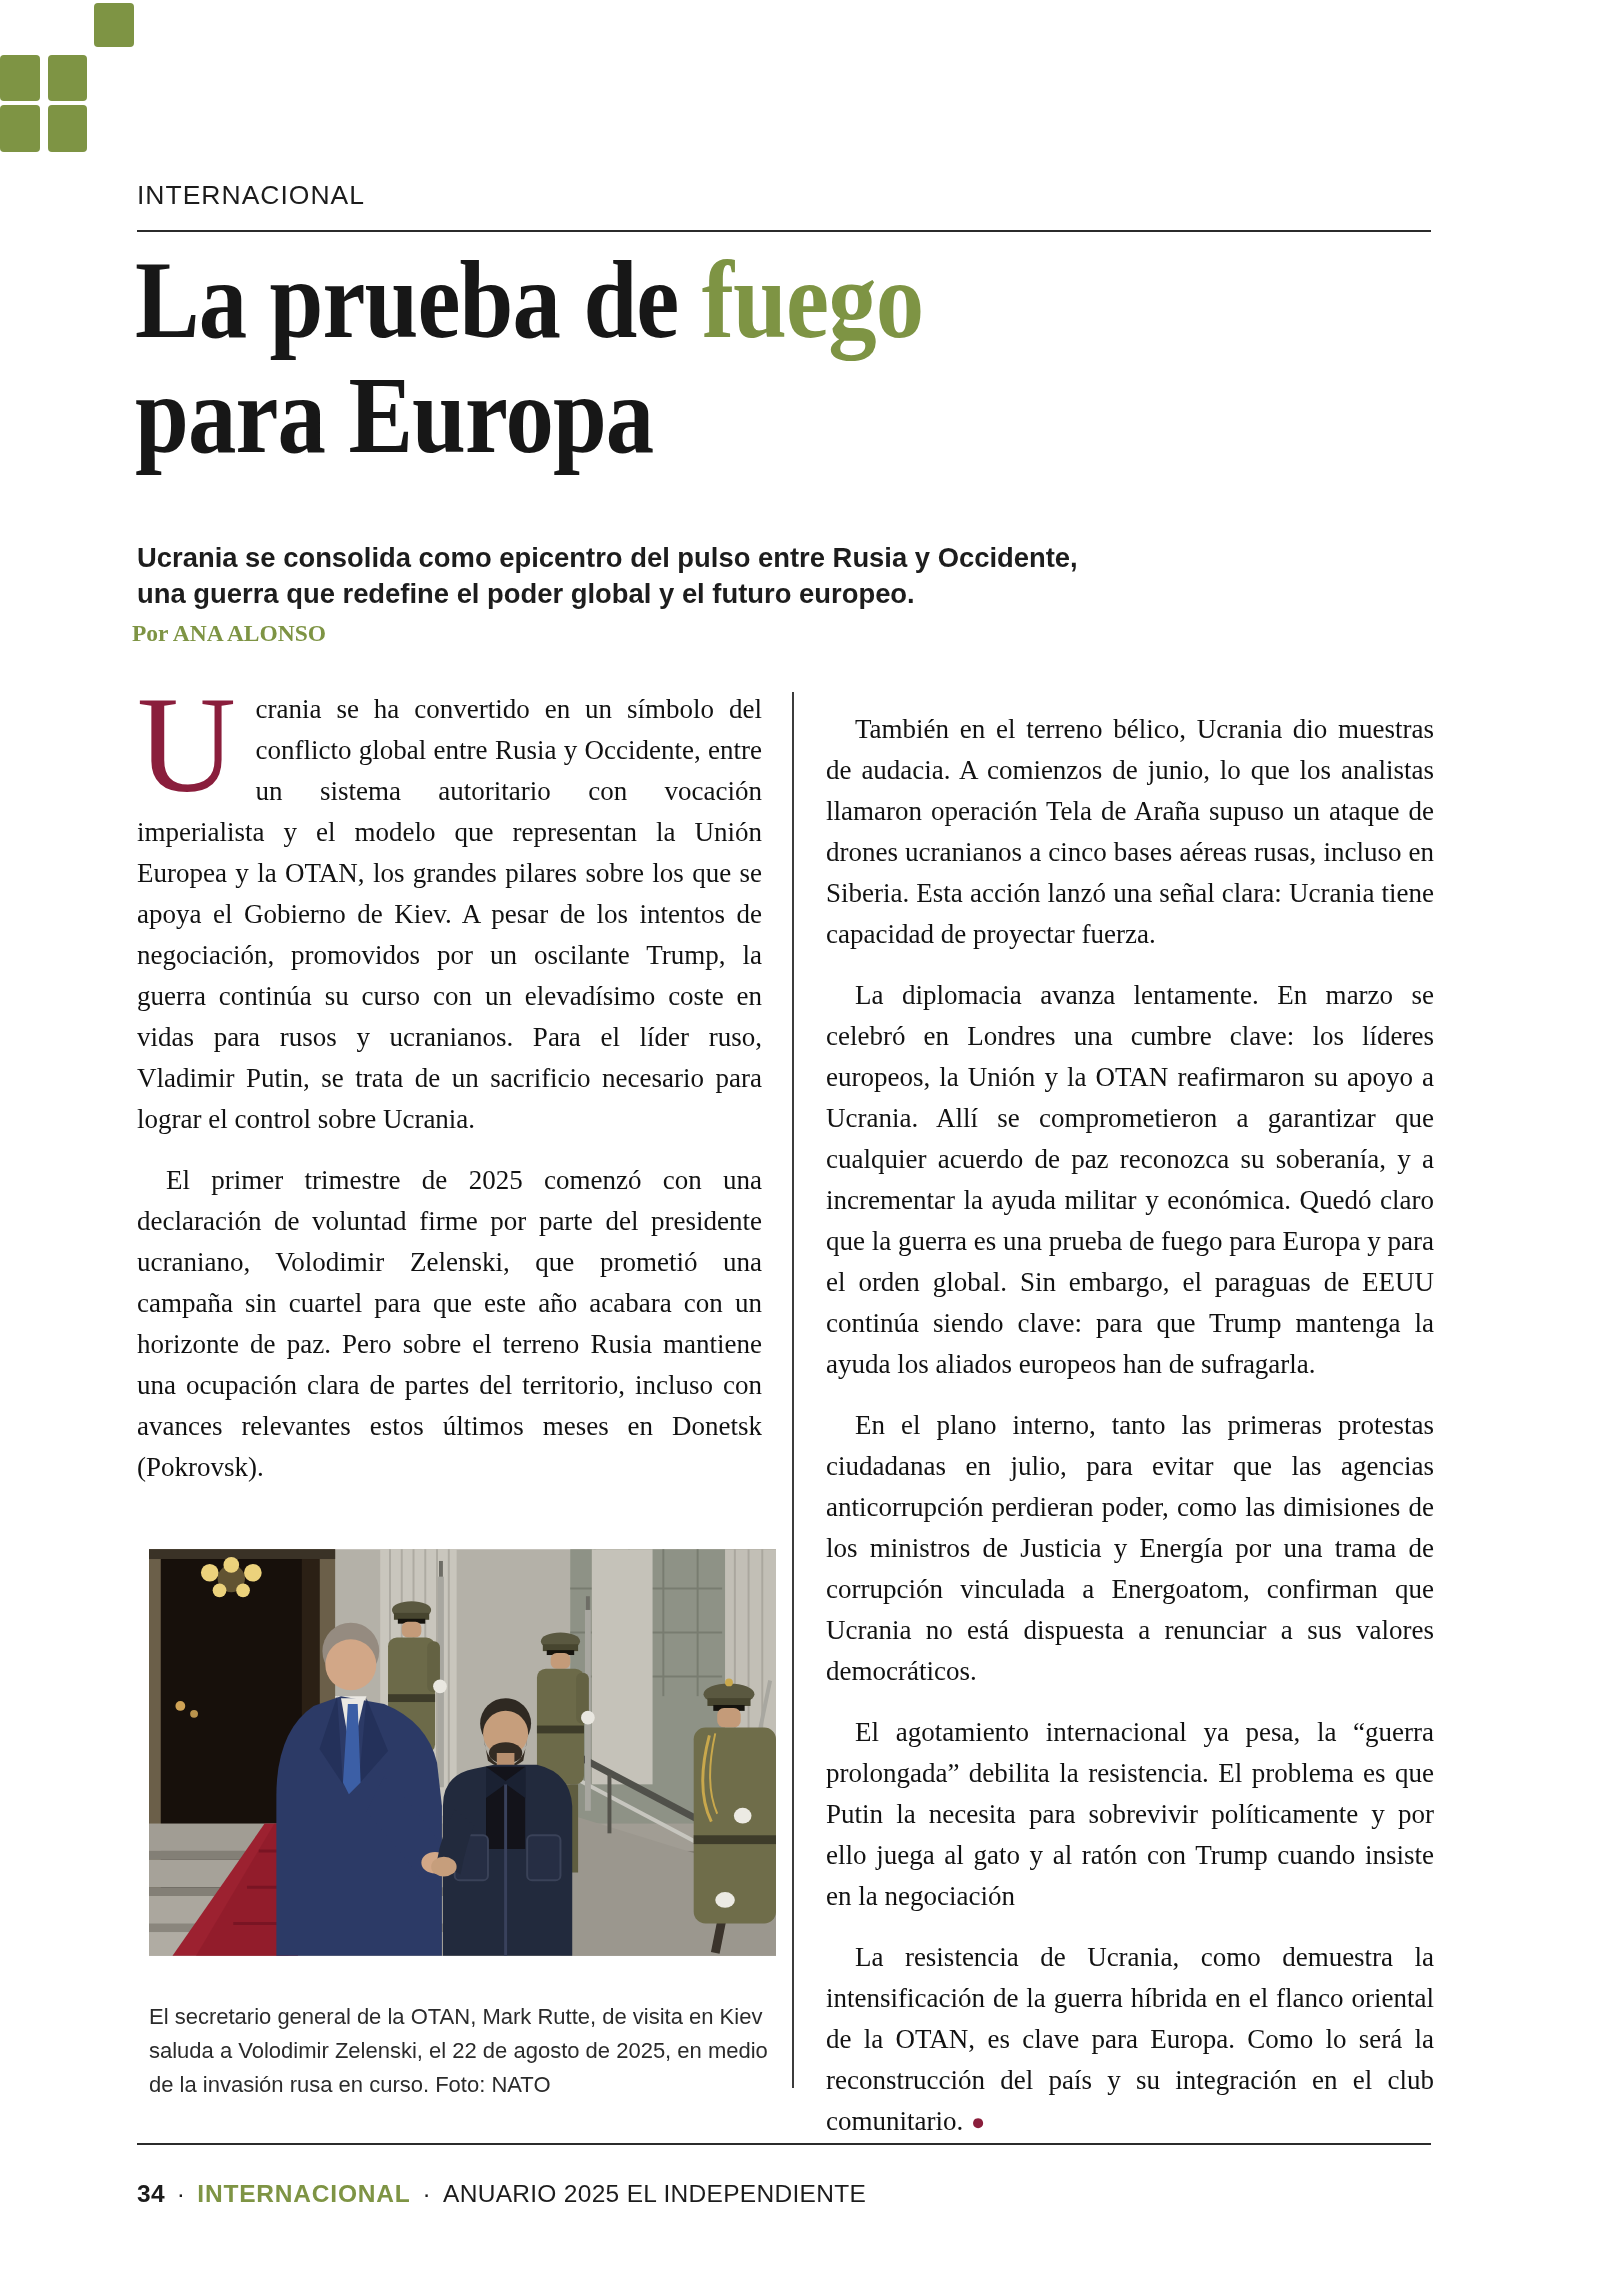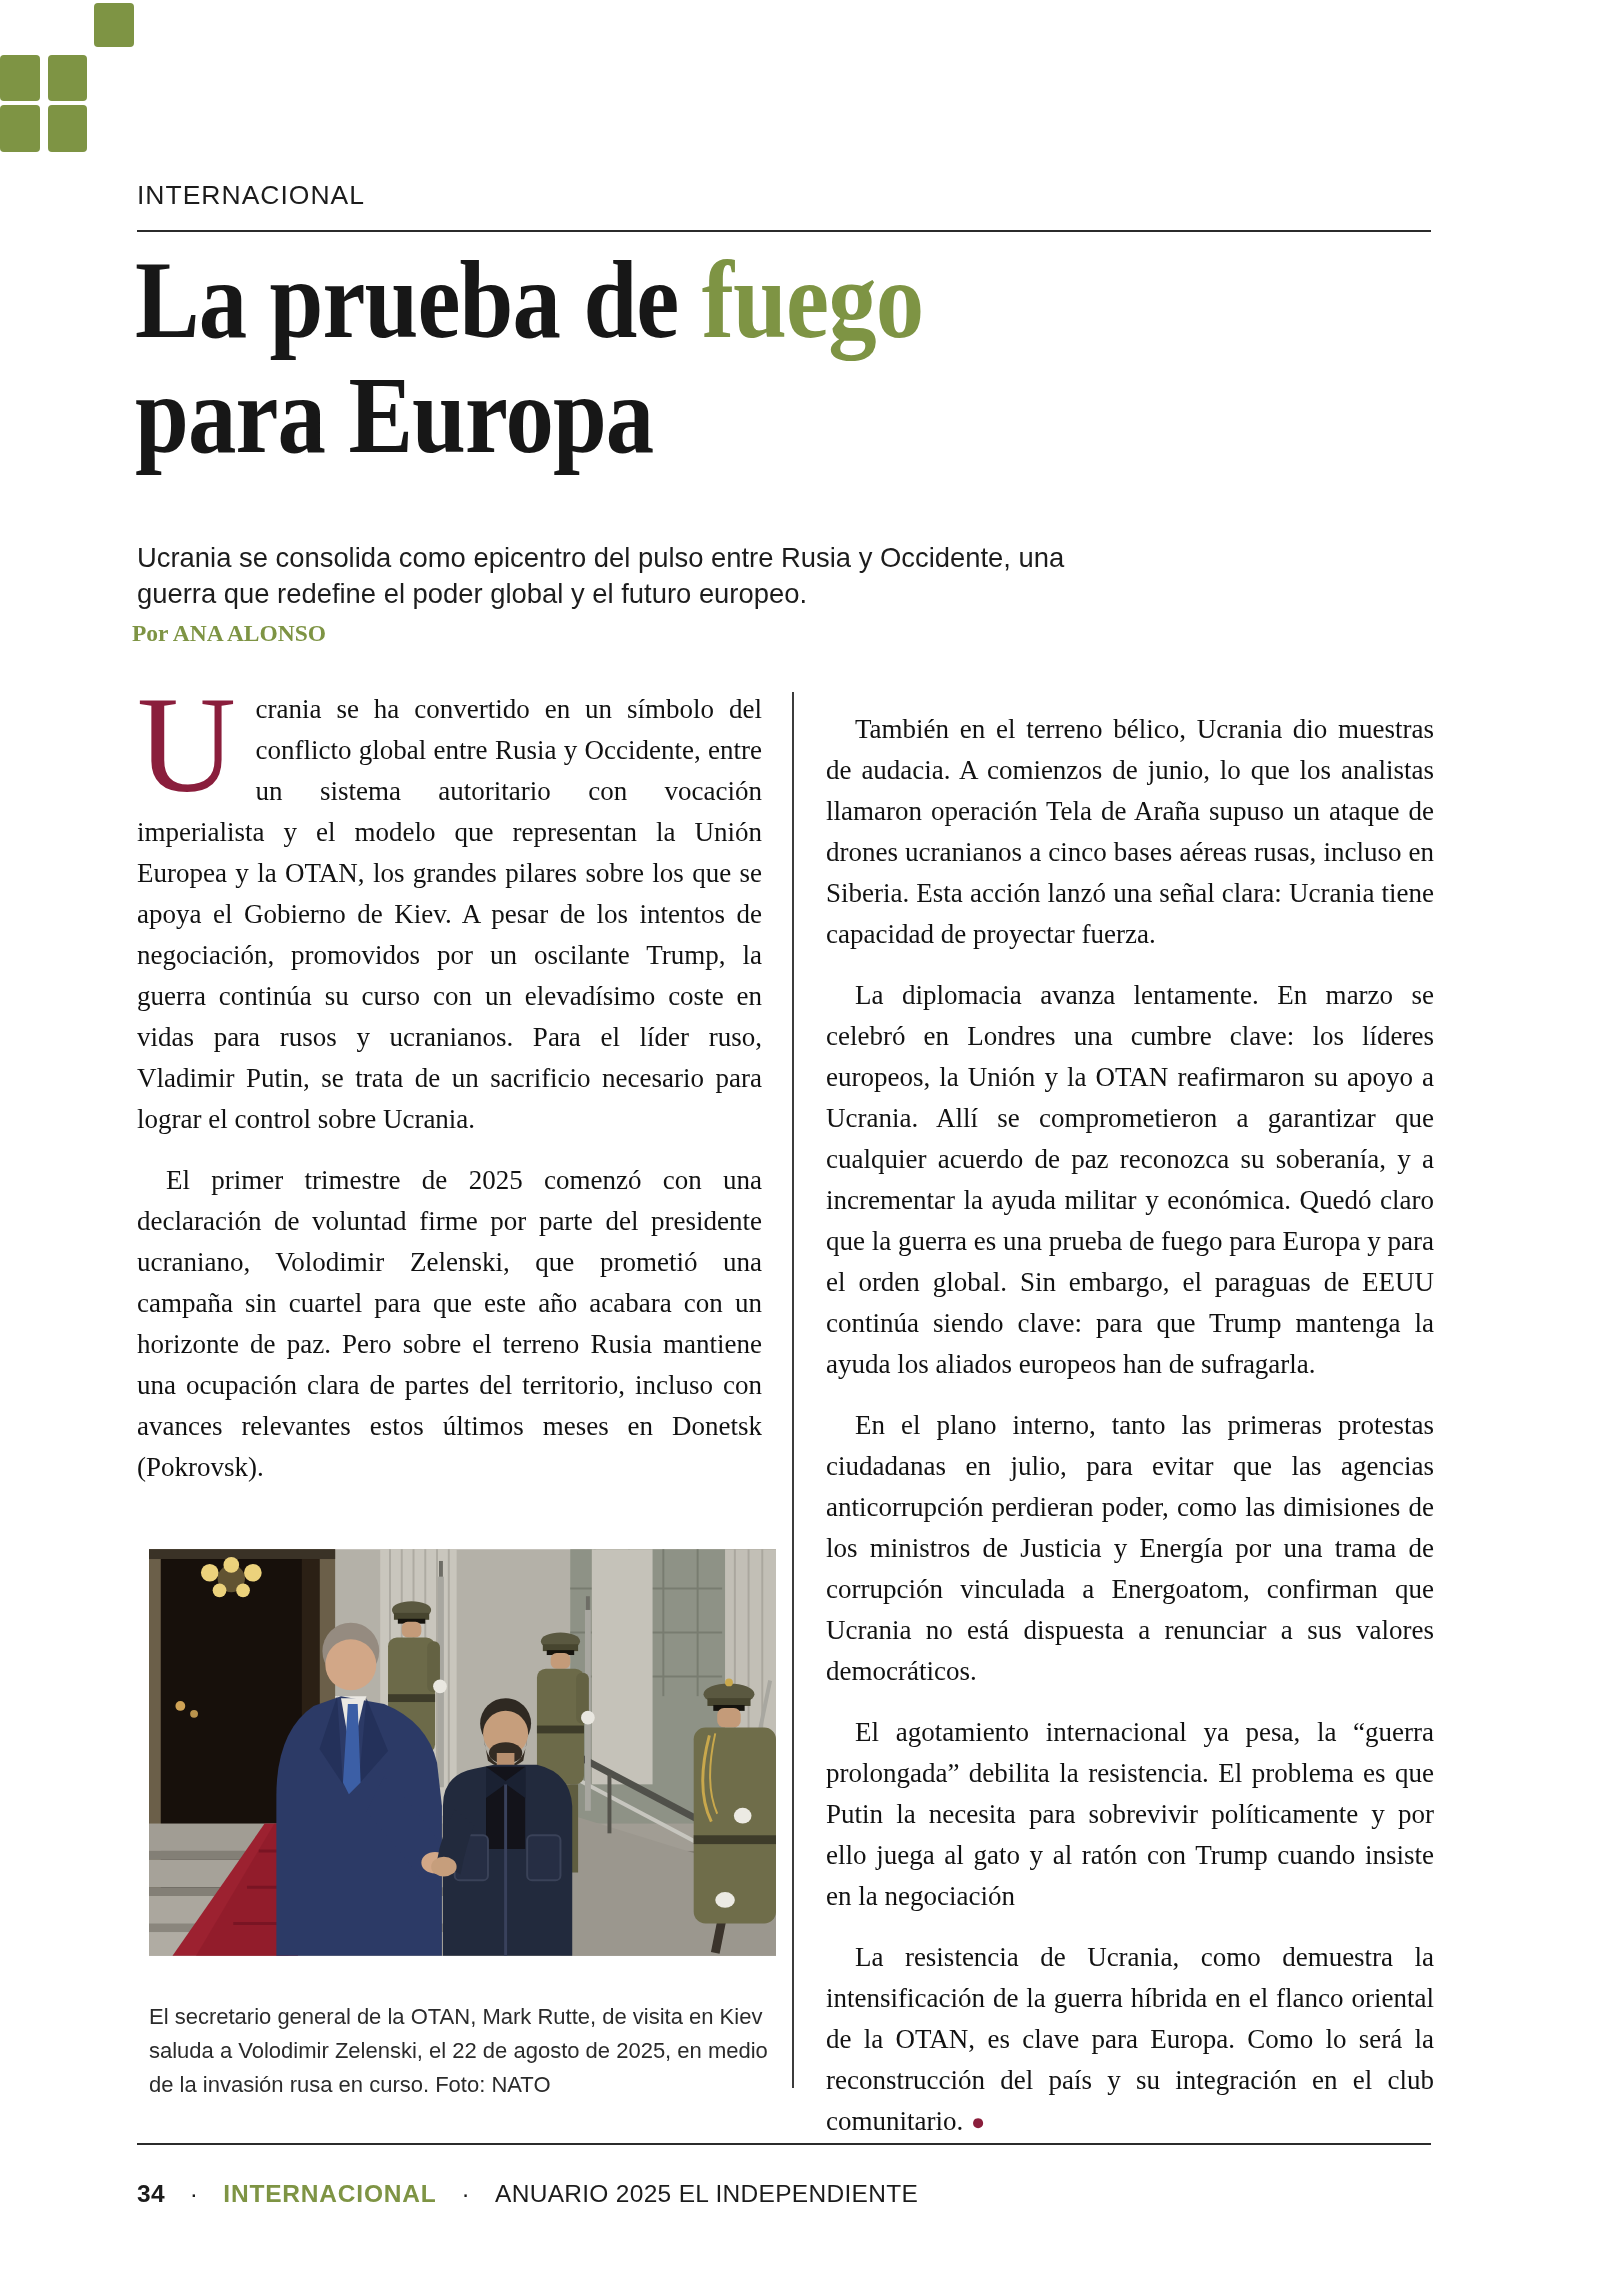--- a/index.html
+++ b/index.html
@@ -20,21 +20,21 @@
   .kicker-rule{position:absolute;left:137px;top:230px;width:1294px;height:2px;background:#2b2b2b;}
 
   
   .title{position:absolute;left:135px;top:243px;font-family:"Liberation Serif",serif;
          font-weight:bold;font-size:110px;line-height:115px;color:#171717;
          transform:scaleX(0.88);transform-origin:left top;white-space:nowrap;letter-spacing:-1px;}
   .title .green{color:var(--accent-green,#7e9444);}
 
   
   .subtitle{position:absolute;left:137px;top:540px;width:941px;
-            font-family:"Liberation Sans",sans-serif;font-size:27.4px;line-height:36px;color:#1d1d1d;}
+            font-family:"Liberation Sans",sans-serif;font-size:27.4px;line-height:36px;color:#1d1d1d;font-weight:bold;}
   .byline{position:absolute;left:132px;top:620px;font-family:"Liberation Serif",serif;
           font-weight:bold;font-size:23.5px;color:var(--accent-green,#7e9444);}
 
   
   .col{position:absolute;top:689px;font-size:27px;line-height:41px;text-align:justify;
        color:#121212;}
   .col p{margin:0;hyphens:auto;-webkit-hyphens:auto;}
   .col p.indent{text-indent:29px;margin-top:20px;}
   #col-left{left:137px;width:625px;}
   #col-right{left:826px;width:608px;}
@@ -46,21 +46,21 @@
 
   
   figure.photo{position:absolute;left:137px;top:1537px;width:627px;margin:12px;}
   figure.photo svg{display:block;width:627px;height:407px;}
   .caption{margin-top:44px;font-family:"Liberation Sans",sans-serif;font-size:22px;
            line-height:34px;color:#2b2b2b;width:627px;text-align:left;}
 
   
   .footer-rule{position:absolute;left:137px;top:2143px;width:1294px;height:2px;background:#2b2b2b;}
   .footer{position:absolute;left:137px;top:2180px;font-family:"Liberation Sans",sans-serif;
-          font-size:24.5px;letter-spacing:0.3px;color:#1c1c1c;display:flex;align-items:baseline;gap:25px;}
+          font-size:24.5px;letter-spacing:0.3px;color:#1c1c1c;display:flex;align-items:baseline;gap:12px;}
   .footer .pagenum{font-weight:bold;}
   .footer .section{font-weight:bold;color:var(--accent-green,#7e9444);letter-spacing:0.8px;}
   .footer .sep{color:#1c1c1c;}
 </style>
 </head>
 <body>
 
 <div id="page">
 
   <div>

